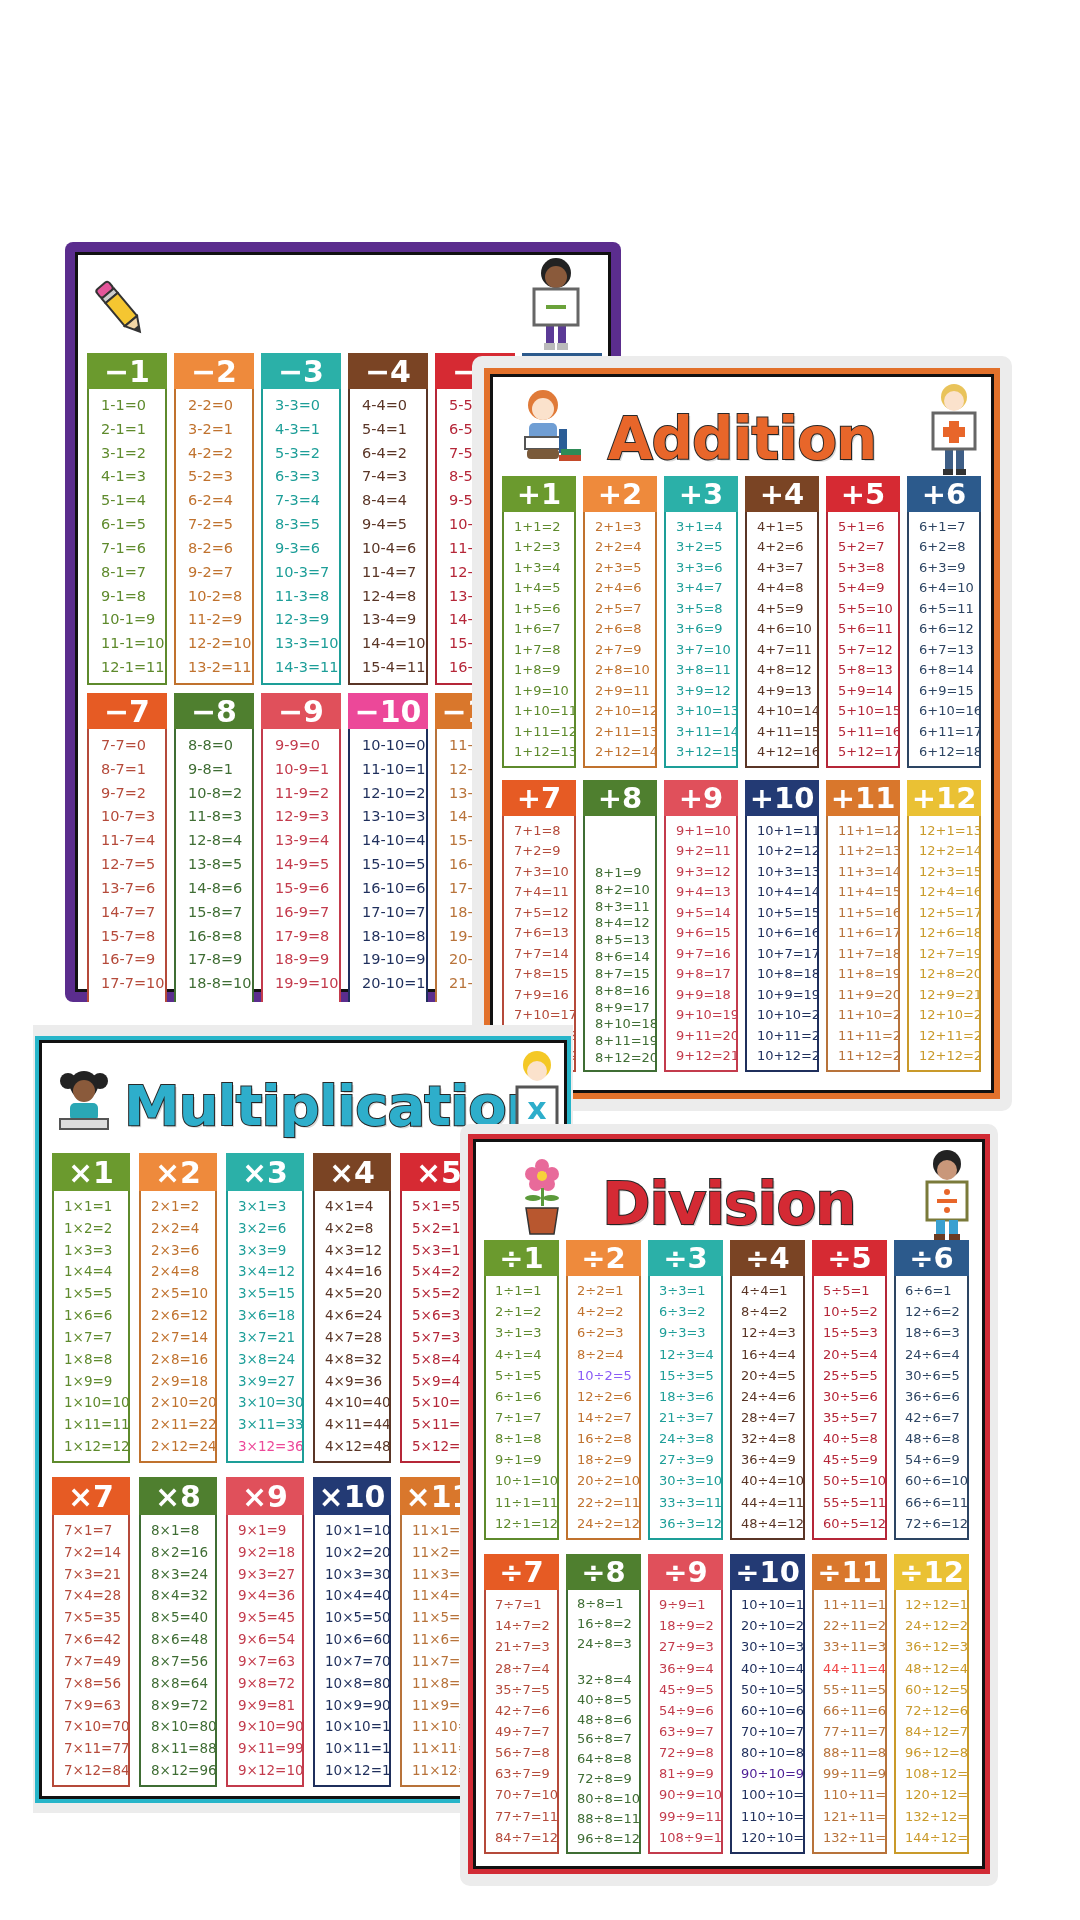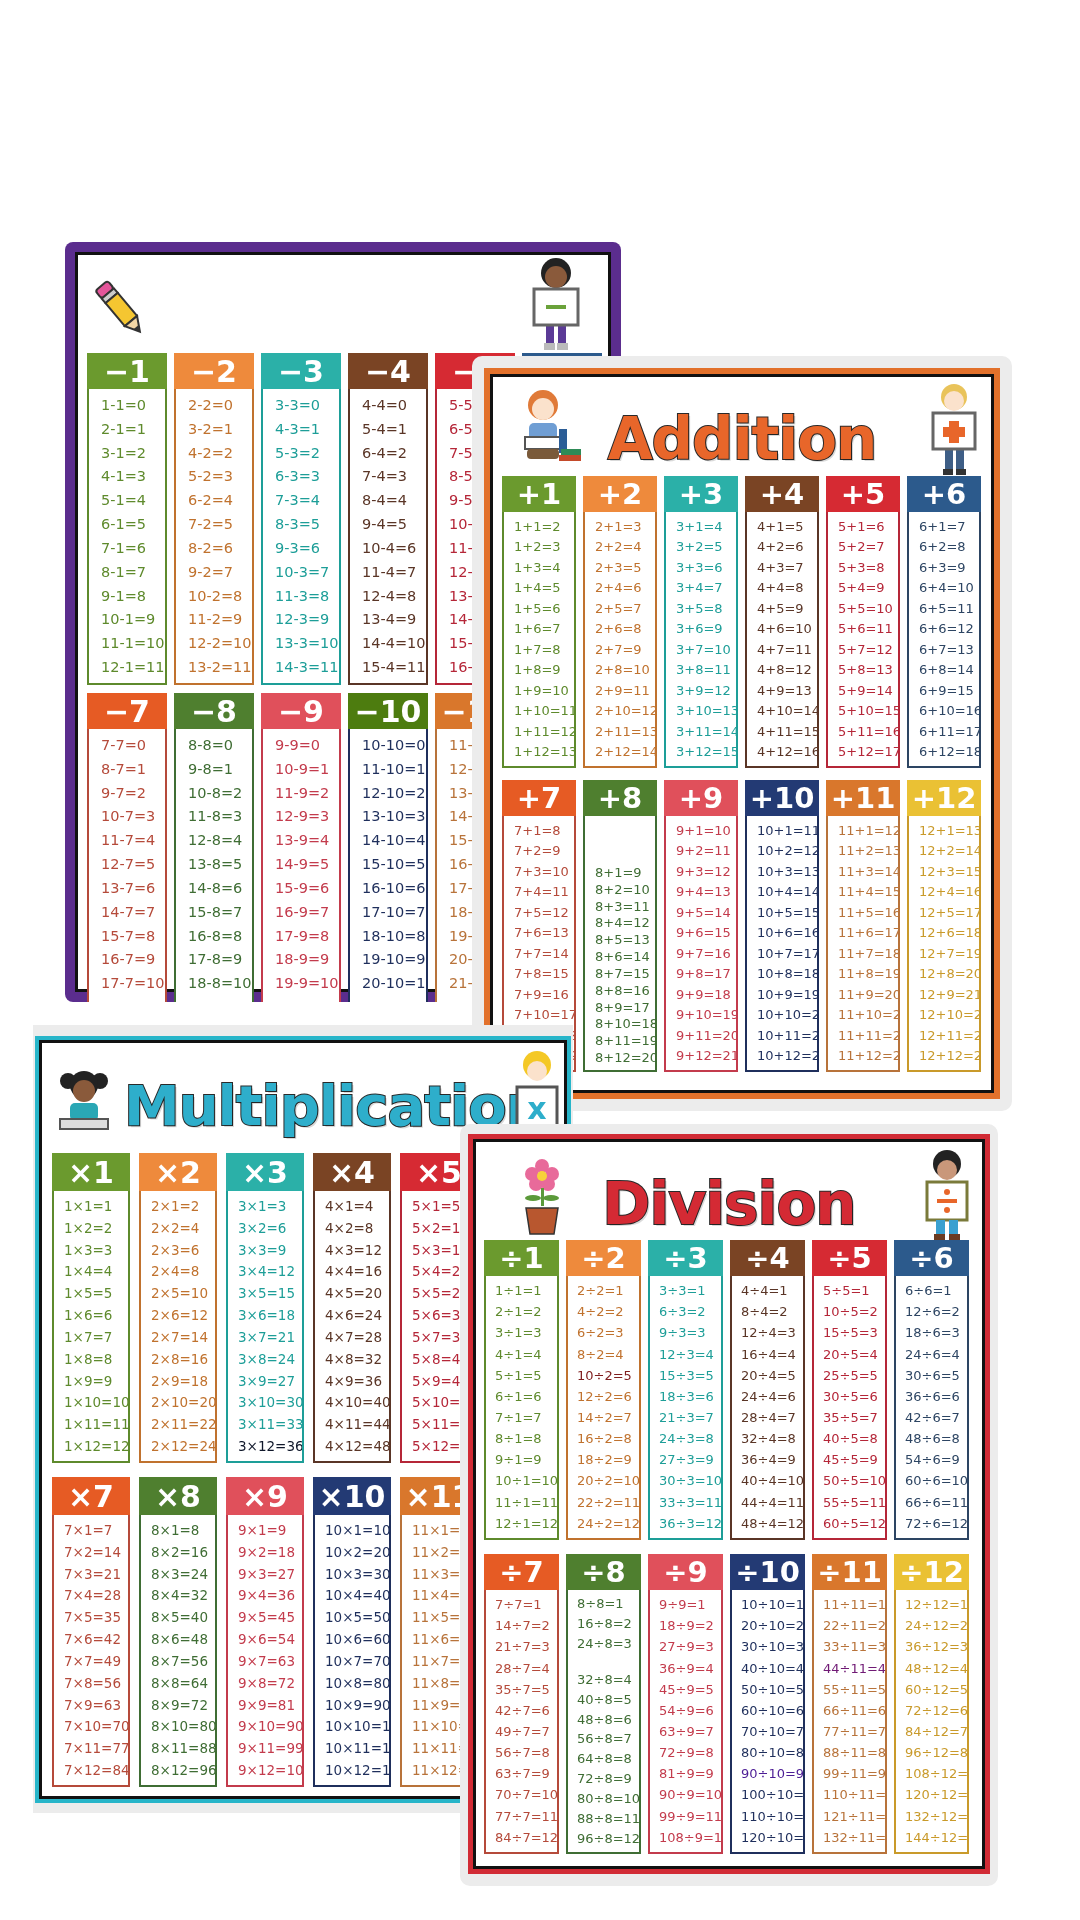--- a/index.html
+++ b/index.html
@@ -250,21 +250,21 @@
             <div class="eq" style="color: rgb(195, 59, 76);">14-9=5</div>
             <div class="eq" style="color: rgb(195, 59, 76);">15-9=6</div>
             <div class="eq" style="color: rgb(195, 59, 76);">16-9=7</div>
             <div class="eq" style="color: rgb(195, 59, 76);">17-9=8</div>
             <div class="eq" style="color: rgb(195, 59, 76);">18-9=9</div>
             <div class="eq" style="color: rgb(195, 59, 76);">19-9=10</div>
             <div class="eq" style="color: rgb(195, 59, 76);">20-9=11</div>
           </div>
         </div>
         <div class="col">
-          <div class="col-head" style="background: #4d7c0f;">−10</div>
+          <div class="col-head" style="background: #ec4899;">−10</div>
           <div class="col-body" style="border-color: rgb(31, 47, 92);">
             <div class="eq" style="color: rgb(31, 47, 92);">10-10=0</div>
             <div class="eq" style="color: rgb(31, 47, 92);">11-10=1</div>
             <div class="eq" style="color: rgb(31, 47, 92);">12-10=2</div>
             <div class="eq" style="color: rgb(31, 47, 92);">13-10=3</div>
             <div class="eq" style="color: rgb(31, 47, 92);">14-10=4</div>
             <div class="eq" style="color: rgb(31, 47, 92);">15-10=5</div>
             <div class="eq" style="color: rgb(31, 47, 92);">16-10=6</div>
             <div class="eq" style="color: rgb(31, 47, 92);">17-10=7</div>
             <div class="eq" style="color: rgb(31, 47, 92);">18-10=8</div>
@@ -609,21 +609,21 @@
             <div class="eq" style="color: rgb(29, 158, 152);">3×2=6</div>
             <div class="eq" style="color: rgb(29, 158, 152);">3×3=9</div>
             <div class="eq" style="color: rgb(29, 158, 152);">3×4=12</div>
             <div class="eq" style="color: rgb(29, 158, 152);">3×5=15</div>
             <div class="eq" style="color: rgb(29, 158, 152);">3×6=18</div>
             <div class="eq" style="color: rgb(29, 158, 152);">3×7=21</div>
             <div class="eq" style="color: rgb(29, 158, 152);">3×8=24</div>
             <div class="eq" style="color: rgb(29, 158, 152);">3×9=27</div>
             <div class="eq" style="color: rgb(29, 158, 152);">3×10=30</div>
             <div class="eq" style="color: rgb(29, 158, 152);">3×11=33</div>
-            <div class="eq" style="color: #0f172a;">3×12=36</div>
+            <div class="eq" style="color: #ec4899;">3×12=36</div>
           </div>
         </div>
         <div class="col">
           <div class="col-head" style="background: rgb(122, 68, 36);">×4</div>
           <div class="col-body" style="border-color: rgb(90, 53, 38);">
             <div class="eq" style="color: rgb(90, 53, 38);">4×1=4</div>
             <div class="eq" style="color: rgb(90, 53, 38);">4×2=8</div>
             <div class="eq" style="color: rgb(90, 53, 38);">4×3=12</div>
             <div class="eq" style="color: rgb(90, 53, 38);">4×4=16</div>
             <div class="eq" style="color: rgb(90, 53, 38);">4×5=20</div>
@@ -824,21 +824,21 @@
             <div class="eq" style="color: rgb(94, 138, 44);">12÷1=12</div>
           </div>
         </div>
         <div class="col">
           <div class="col-head" style="background: rgb(238, 138, 60);">÷2</div>
           <div class="col-body" style="border-color: rgb(192, 114, 46);">
             <div class="eq" style="color: rgb(192, 114, 46);">2÷2=1</div>
             <div class="eq" style="color: rgb(192, 114, 46);">4÷2=2</div>
             <div class="eq" style="color: rgb(192, 114, 46);">6÷2=3</div>
             <div class="eq" style="color: rgb(192, 114, 46);">8÷2=4</div>
-            <div class="eq" style="color: #7f1d1d;">10÷2=5</div>
+            <div class="eq" style="color: #8b5cf6;">10÷2=5</div>
             <div class="eq" style="color: rgb(192, 114, 46);">12÷2=6</div>
             <div class="eq" style="color: rgb(192, 114, 46);">14÷2=7</div>
             <div class="eq" style="color: rgb(192, 114, 46);">16÷2=8</div>
             <div class="eq" style="color: rgb(192, 114, 46);">18÷2=9</div>
             <div class="eq" style="color: rgb(192, 114, 46);">20÷2=10</div>
             <div class="eq" style="color: rgb(192, 114, 46);">22÷2=11</div>
             <div class="eq" style="color: rgb(192, 114, 46);">24÷2=12</div>
           </div>
         </div>
         <div class="col">
@@ -976,21 +976,21 @@
             <div class="eq" style="color: rgb(31, 47, 92);">110÷10=11</div>
             <div class="eq" style="color: rgb(31, 47, 92);">120÷10=12</div>
           </div>
         </div>
         <div class="col">
           <div class="col-head" style="background: rgb(217, 119, 44);">÷11</div>
           <div class="col-body" style="border-color: rgb(184, 115, 58);">
             <div class="eq" style="color: rgb(184, 115, 58);">11÷11=1</div>
             <div class="eq" style="color: rgb(184, 115, 58);">22÷11=2</div>
             <div class="eq" style="color: rgb(184, 115, 58);">33÷11=3</div>
-            <div class="eq" style="color: #701a75;">44÷11=4</div>
+            <div class="eq" style="color: #ef4444;">44÷11=4</div>
             <div class="eq" style="color: rgb(184, 115, 58);">55÷11=5</div>
             <div class="eq" style="color: rgb(184, 115, 58);">66÷11=6</div>
             <div class="eq" style="color: rgb(184, 115, 58);">77÷11=7</div>
             <div class="eq" style="color: rgb(184, 115, 58);">88÷11=8</div>
             <div class="eq" style="color: rgb(184, 115, 58);">99÷11=9</div>
             <div class="eq" style="color: rgb(184, 115, 58);">110÷11=10</div>
             <div class="eq" style="color: rgb(184, 115, 58);">121÷11=11</div>
             <div class="eq" style="color: rgb(184, 115, 58);">132÷11=12</div>
           </div>
         </div>

